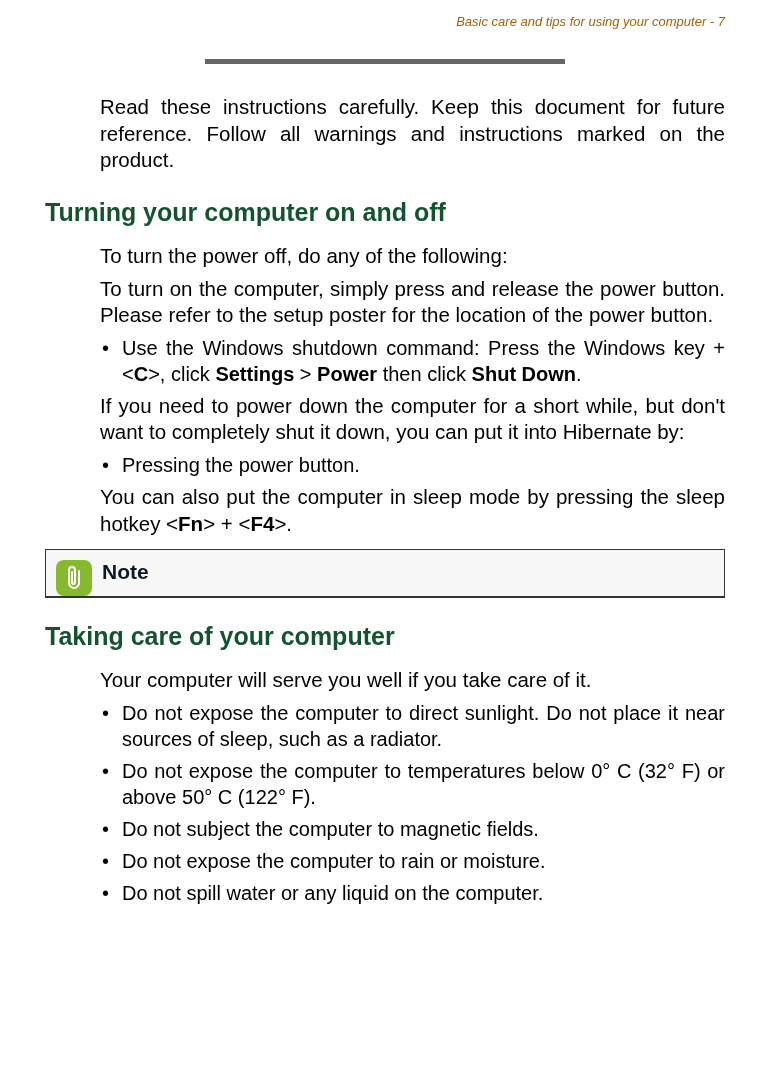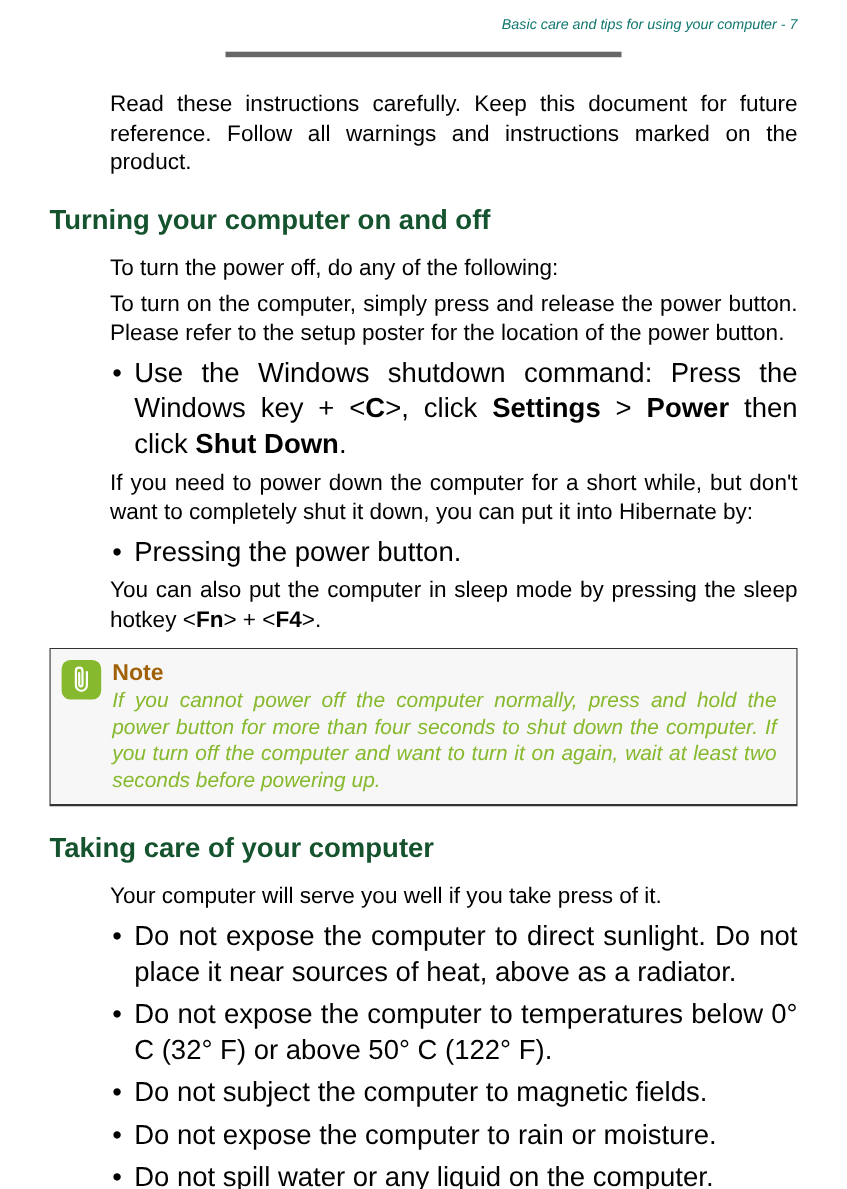--- a/index.html
+++ b/index.html
@@ -10,24 +10,24 @@
       background: #fff;
       color: #000;
       width: 770px;
     }
     .page {
       padding: 10px 45px 30px 45px;
     }
     .header-bar {
       font-style: italic;
       font-size: 13px;
-      color: #0f766e;
+      color: #a16207;
       text-align: right;
       padding: 4px 0 8px 0;
-      margin-bottom: 10px;
+      margin-bottom: 22px;
     }
     .title-block {
       text-align: center;
       margin-bottom: 30px;
     }
     .dropcap {
       color: #86b92d;
       font-size: 44px;
       font-weight: bold;
       letter-spacing: 4px;
@@ -63,21 +63,21 @@
     }
     .h2-outdent {
       margin-left: -55px;
     }
     ul.bullets {
       list-style: none;
       padding: 0;
       margin: 0 0 6px 0;
     }
     ul.bullets li {
-      font-size: 25px;
+      font-size: 20px;
       line-height: 1.3;
       position: relative;
       padding-left: 22px;
       margin-bottom: 6px;
       text-align: justify;
     }
     ul.bullets li::before {
       content: "•";
       position: absolute;
       left: 2px;
@@ -97,21 +97,21 @@
       top: 10px;
       width: 36px;
       height: 36px;
       background: #86b92d;
       border-radius: 8px;
       display: flex;
       align-items: center;
       justify-content: center;
     }
     .note-title {
-      color: #a16207;
+      color: #0f172a;
       font-weight: bold;
       font-size: 21px;
       margin-bottom: 2px;
     }
     .note-body {
       color: #86b92d;
       font-style: italic;
       font-size: 19px;
       line-height: 1.25;
       text-align: justify;
@@ -154,29 +154,28 @@
       <span>You can also put the computer in sleep mode by pressing the sleep hotkey &lt;</span><b>Fn</b><span>&gt; + &lt;</span><b>F4</b><span>&gt;.</span>
     </p>
 
     <div class="note-box">
       <div class="note-icon">
         <svg width="22" height="26" viewBox="0 0 22 26">
           <path d="M16 6 L16 18 C16 21 13.5 23 11 23 C8.5 23 6 21 6 18 L6 5 C6 3 7.5 2 9 2 C10.5 2 12 3 12 5 L12 17 C12 18 11.5 19 10.5 19 C9.5 19 9 18 9 17 L9 7" stroke="#fff" stroke-width="2" fill="none" stroke-linecap="round"></path>
         </svg>
       </div>
       <div class="note-title">Note</div>
-      <div class="note-body">If you cannot power off the computer normally, press and hold the power button for more than four seconds to shut down the computer. If you turn off the computer and want to turn it on again, wait at least two seconds before powering up.</div>
     </div>
 
     <div class="h2 h2-outdent">Taking care of your computer</div>
 
-    <p class="p">Your computer will serve you well if you take press of it.</p>
+    <p class="p">Your computer will serve you well if you take care of it.</p>
 
     <ul class="bullets">
-      <li>Do not expose the computer to direct sunlight. Do not place it near sources of heat, above as a radiator.</li>
+      <li>Do not expose the computer to direct sunlight. Do not place it near sources of sleep, such as a radiator.</li>
       <li>Do not expose the computer to temperatures below 0° C (32° F) or above 50° C (122° F).</li>
       <li>Do not subject the computer to magnetic fields.</li>
       <li>Do not expose the computer to rain or moisture.</li>
       <li>Do not spill water or any liquid on the computer.</li>
     </ul>
 
   </div>
 
 </div>
 

